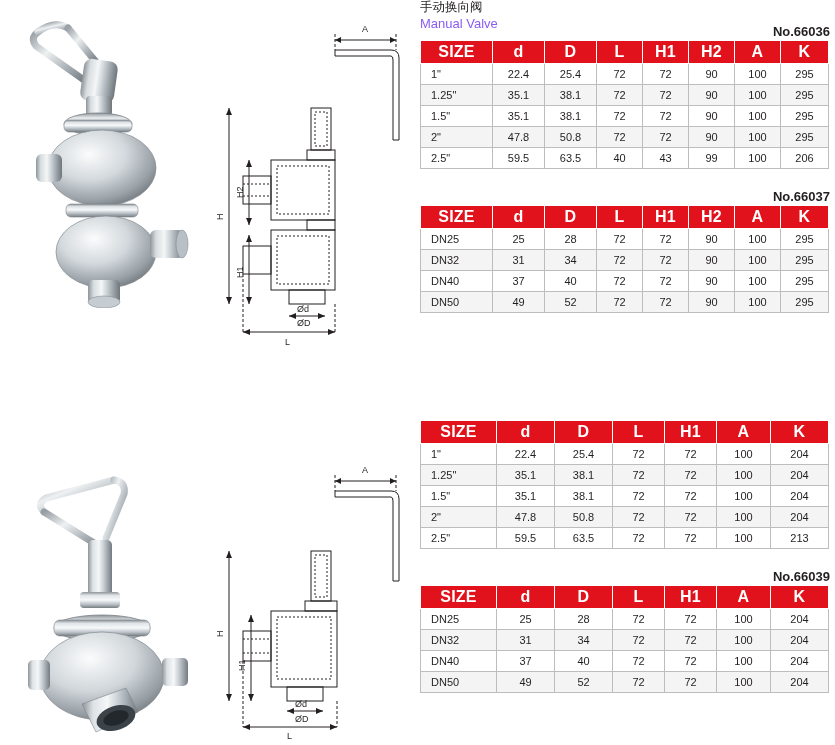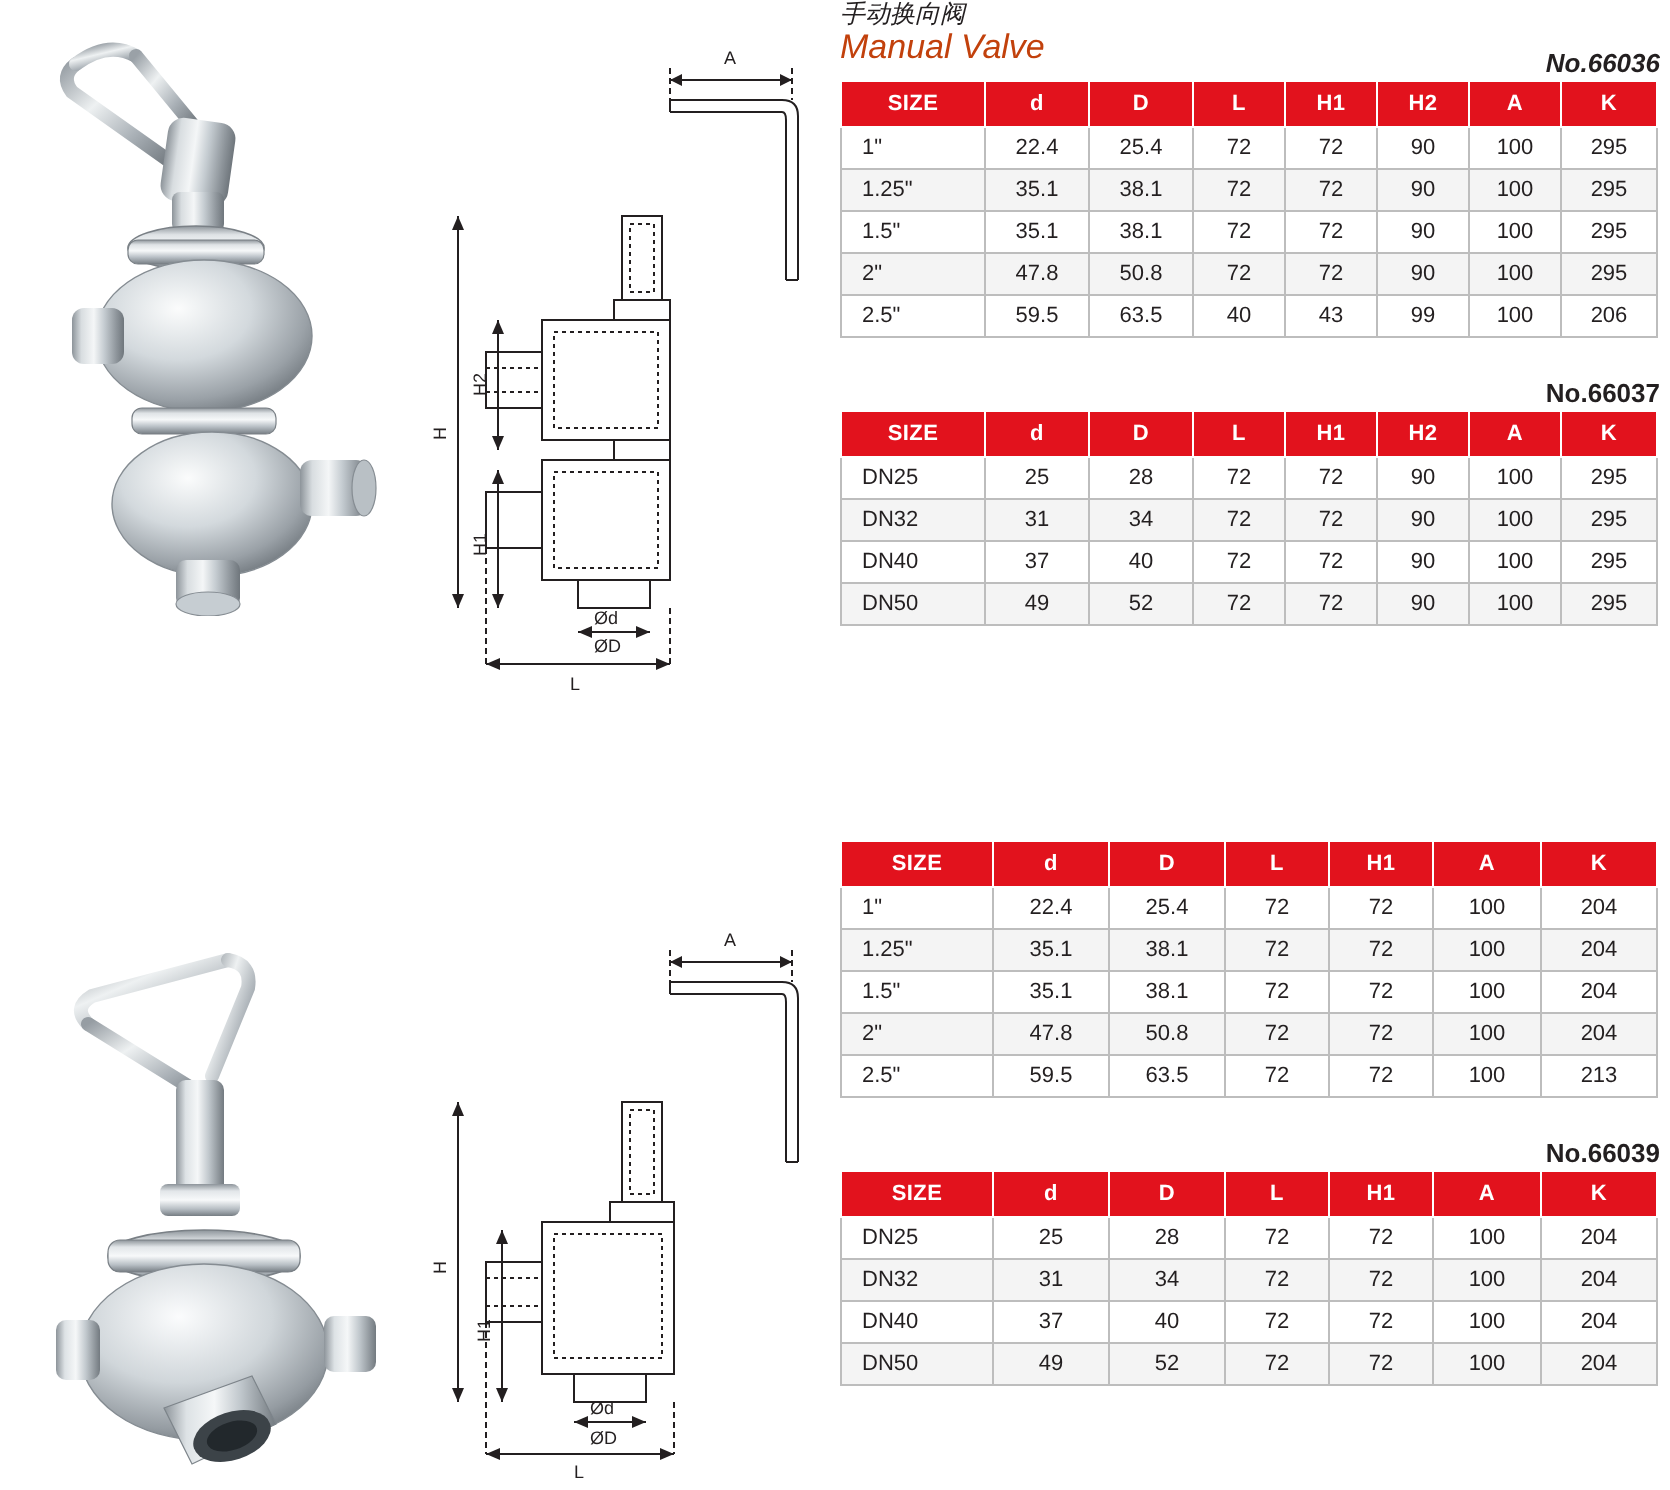--- a/index.html
+++ b/index.html
@@ -39,31 +39,30 @@
     position: absolute;
     left: 420px;
     top: 0;
     width: 412px;
   }
 
   
   .title-block {
     position: relative;
     height: 40px;
-    font-style: italic;
   }
   .title-cn {
     font-size: 12.5px;
     line-height: 15px;
     color: #231f20;
   }
   .title-en {
-    font-size: 17px;
+    font-size: 13px;
     line-height: 17px;
-    color: #c2410c;
+    color: #8b5cf6;
   }
   .no-label {
     position: absolute;
     right: 2px;
     bottom: 1px;
     font-size: 13px;
     font-weight: bold;
     color: #231f20;
   }
   .no-only {
@@ -74,21 +73,21 @@
 
   
   table.spec {
     border-collapse: collapse;
     width: 408px;
     table-layout: fixed;
   }
   table.spec th {
     background: #e2121d;
     color: #ffffff;
-    font-size: 11px;
+    font-size: 16px;
     font-weight: bold;
     height: 20px;
     border: 1px solid #ffffff;
     text-align: center;
     letter-spacing: .2px;
   }
   table.spec td {
     border: 1px solid #bdbdbd;
     height: 18px;
     font-size: 11px;

